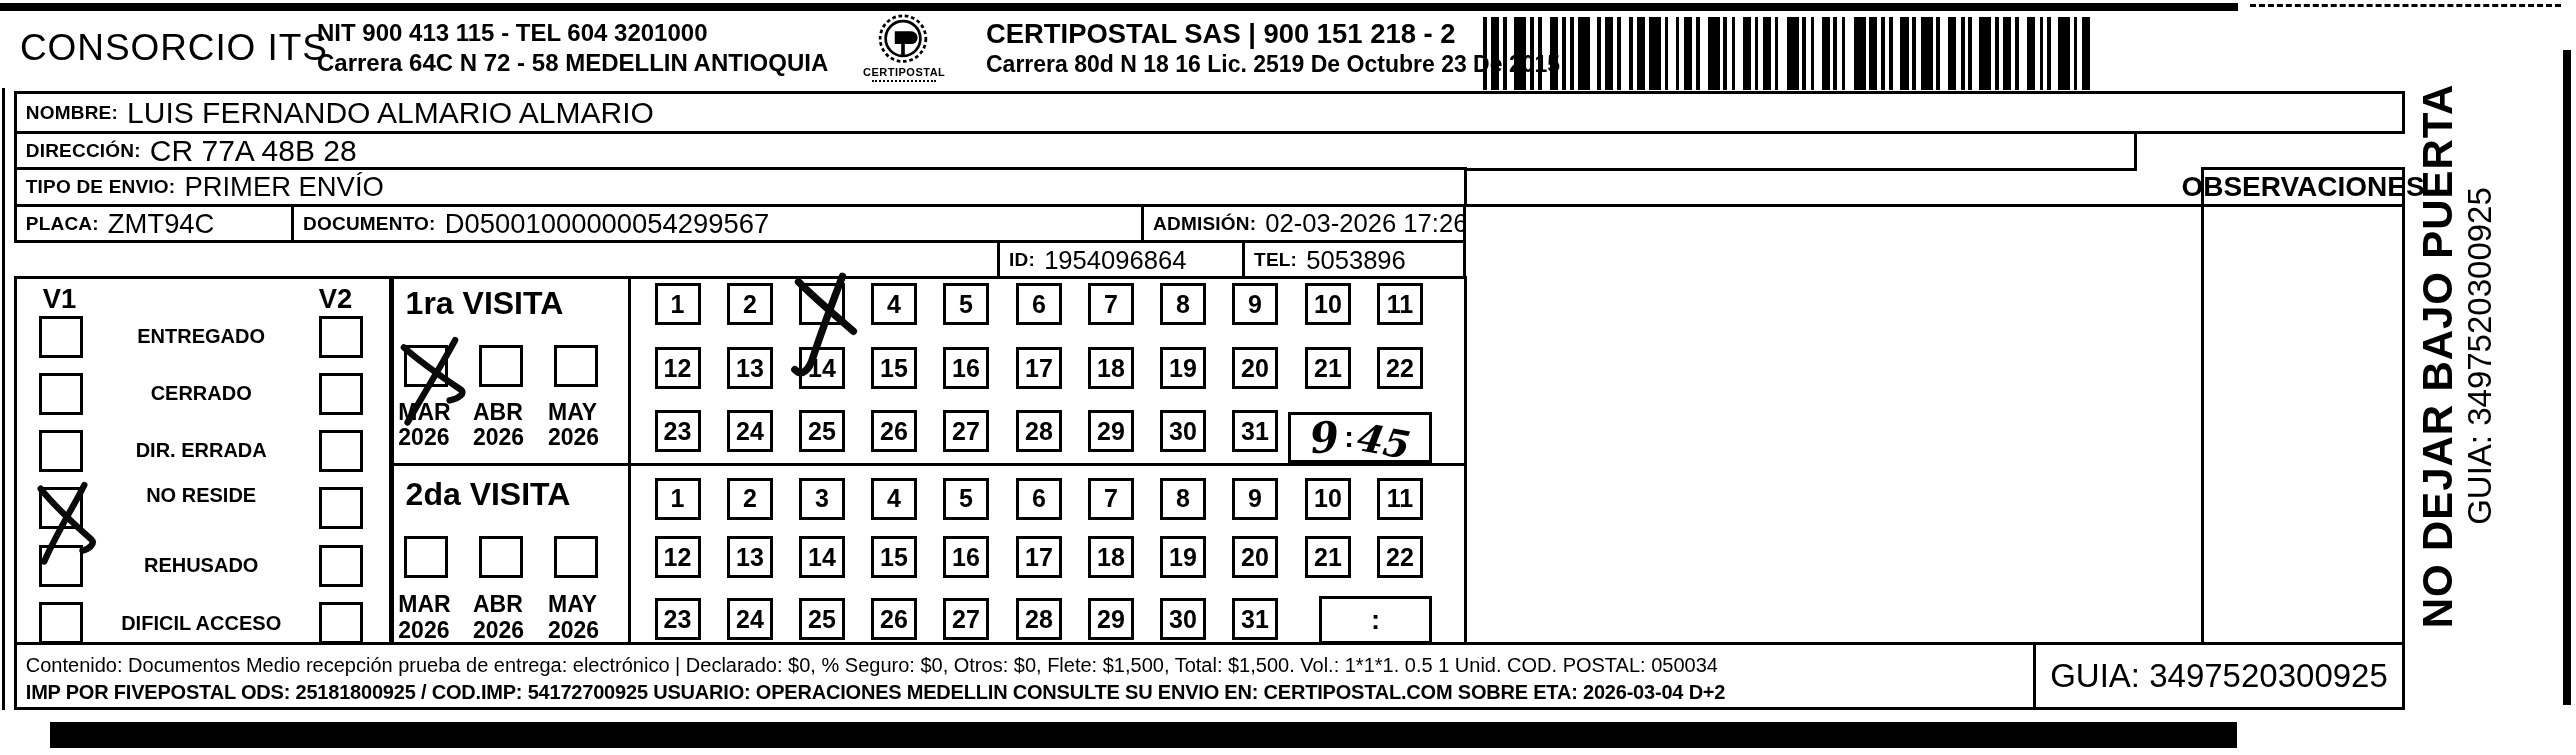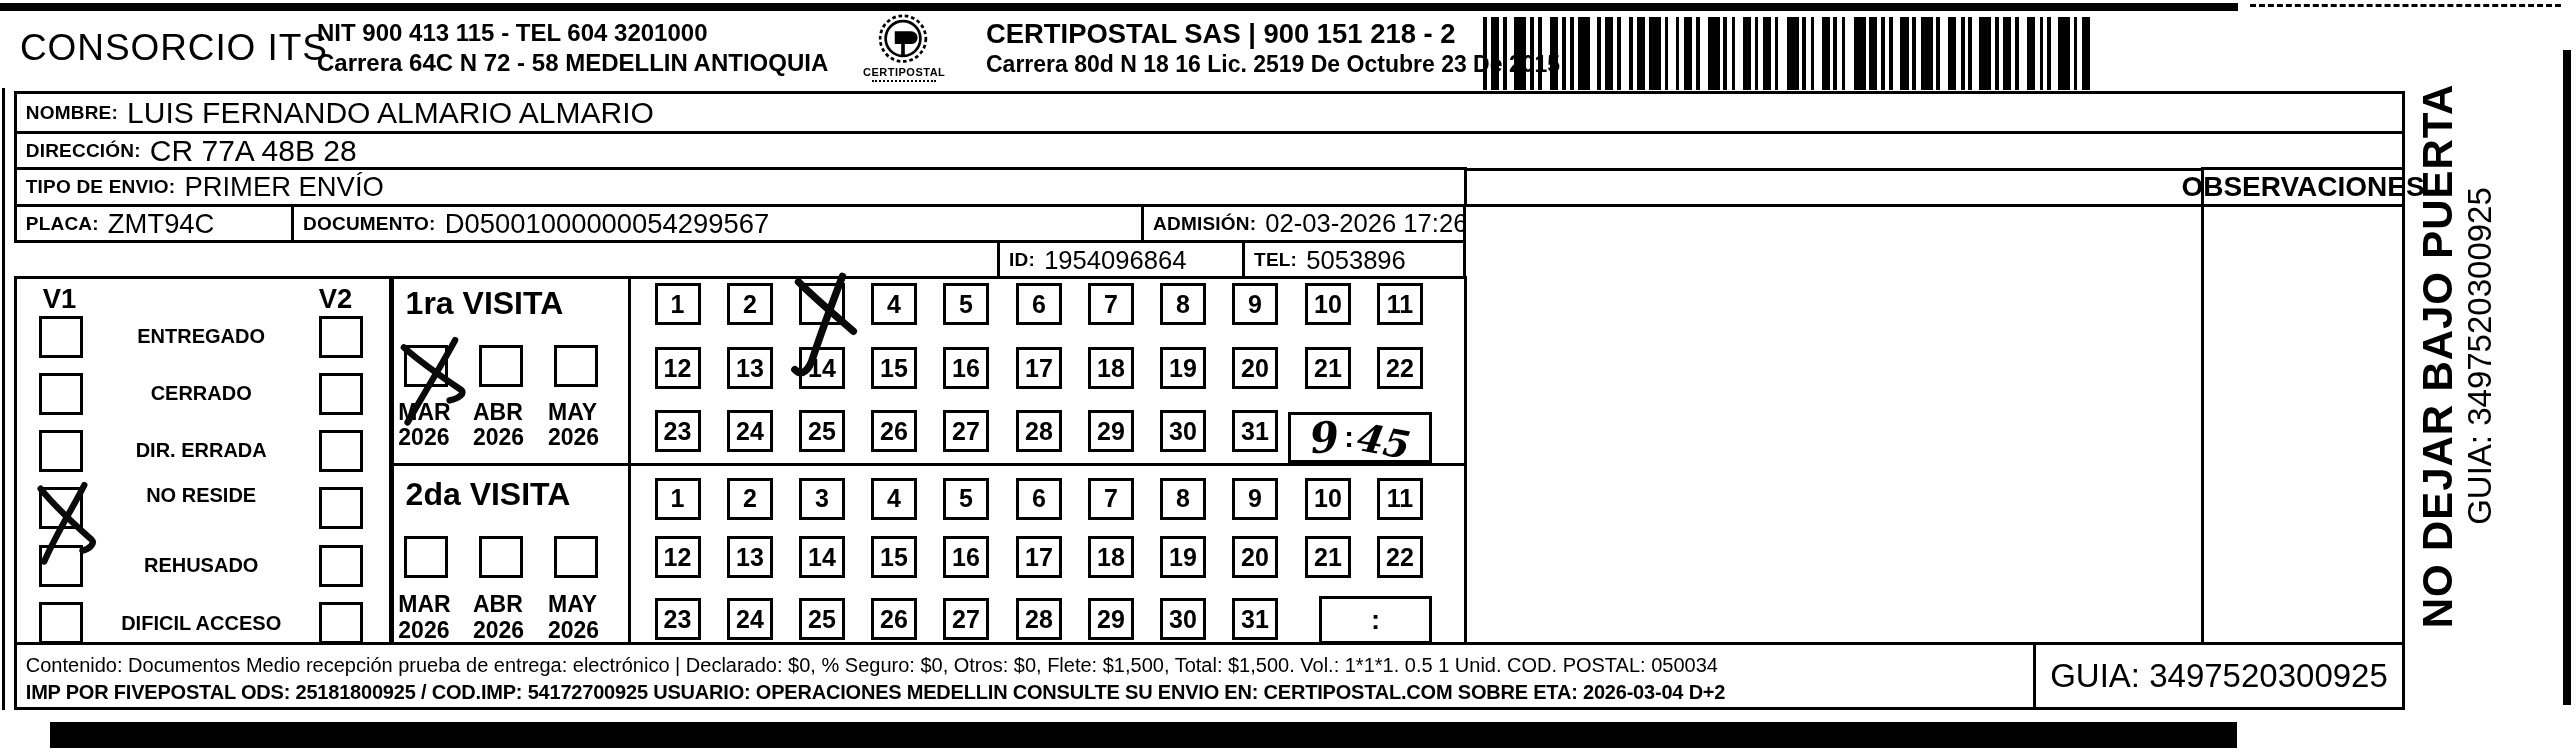--- a/index.html
+++ b/index.html
@@ -62,21 +62,21 @@
     <div style="font-size:23px;font-weight:bold;line-height:29px;">Carrera 80d N 18 16  Lic. 2519 De Octubre 23 De 2015</div>
   </div>
 
   <div id="barcode" class="abs" style="left:1483px;top:16.5px;width:713px;height:73px;white-space:nowrap;overflow:hidden;"><div class="bar-black" style="width: 3.7px;"></div><div class="bar-gap" style="width: 4.6px;"></div><div class="bar-black" style="width: 8.2px;"></div><div class="bar-gap" style="width: 3.7px;"></div><div class="bar-black" style="width: 3.7px;"></div><div class="bar-gap" style="width: 7.3px;"></div><div class="bar-black" style="width: 12px;"></div><div class="bar-gap" style="width: 3.7px;"></div><div class="bar-black" style="width: 3.7px;"></div><div class="bar-gap" style="width: 4.6px;"></div><div class="bar-black" style="width: 3.7px;"></div><div class="bar-gap" style="width: 8.2px;"></div><div class="bar-black" style="width: 8.2px;"></div><div class="bar-gap" style="width: 3.7px;"></div><div class="bar-black" style="width: 3.7px;"></div><div class="bar-gap" style="width: 4.6px;"></div><div class="bar-black" style="width: 3.7px;"></div><div class="bar-gap" style="width: 3.7px;"></div><div class="bar-black" style="width: 12px;"></div><div class="bar-gap" style="width: 7.3px;"></div><div class="bar-black" style="width: 3.7px;"></div><div class="bar-gap" style="width: 4.6px;"></div><div class="bar-black" style="width: 8.2px;"></div><div class="bar-gap" style="width: 3.7px;"></div><div class="bar-black" style="width: 3.7px;"></div><div class="bar-gap" style="width: 8.2px;"></div><div class="bar-black" style="width: 3.7px;"></div><div class="bar-gap" style="width: 4.6px;"></div><div class="bar-black" style="width: 8.2px;"></div><div class="bar-gap" style="width: 3.7px;"></div><div class="bar-black" style="width: 12px;"></div><div class="bar-gap" style="width: 3.7px;"></div><div class="bar-black" style="width: 3.7px;"></div><div class="bar-gap" style="width: 7.3px;"></div><div class="bar-black" style="width: 3.7px;"></div><div class="bar-gap" style="width: 4.6px;"></div><div class="bar-black" style="width: 8.2px;"></div><div class="bar-gap" style="width: 3.7px;"></div><div class="bar-black" style="width: 3.7px;"></div><div class="bar-gap" style="width: 8.2px;"></div><div class="bar-black" style="width: 12px;"></div><div class="bar-gap" style="width: 3.7px;"></div><div class="bar-black" style="width: 3.7px;"></div><div class="bar-gap" style="width: 4.6px;"></div><div class="bar-black" style="width: 3.7px;"></div><div class="bar-gap" style="width: 7.3px;"></div><div class="bar-black" style="width: 8.2px;"></div><div class="bar-gap" style="width: 3.7px;"></div><div class="bar-black" style="width: 3.7px;"></div><div class="bar-gap" style="width: 4.6px;"></div><div class="bar-black" style="width: 8.2px;"></div><div class="bar-gap" style="width: 3.7px;"></div><div class="bar-black" style="width: 3.7px;"></div><div class="bar-gap" style="width: 8.2px;"></div><div class="bar-black" style="width: 12px;"></div><div class="bar-gap" style="width: 3.7px;"></div><div class="bar-black" style="width: 3.7px;"></div><div class="bar-gap" style="width: 4.6px;"></div><div class="bar-black" style="width: 3.7px;"></div><div class="bar-gap" style="width: 7.3px;"></div><div class="bar-black" style="width: 8.2px;"></div><div class="bar-gap" style="width: 3.7px;"></div><div class="bar-black" style="width: 3.7px;"></div><div class="bar-gap" style="width: 4.6px;"></div><div class="bar-black" style="width: 3.7px;"></div><div class="bar-gap" style="width: 8.2px;"></div><div class="bar-black" style="width: 12px;"></div><div class="bar-gap" style="width: 3.7px;"></div><div class="bar-black" style="width: 8.2px;"></div><div class="bar-gap" style="width: 3.7px;"></div><div class="bar-black" style="width: 3.7px;"></div><div class="bar-gap" style="width: 4.6px;"></div><div class="bar-black" style="width: 3.7px;"></div><div class="bar-gap" style="width: 7.3px;"></div><div class="bar-black" style="width: 8.2px;"></div><div class="bar-gap" style="width: 3.7px;"></div><div class="bar-black" style="width: 3.7px;"></div><div class="bar-gap" style="width: 4.6px;"></div><div class="bar-black" style="width: 12px;"></div><div class="bar-gap" style="width: 3.7px;"></div><div class="bar-black" style="width: 3.7px;"></div><div class="bar-gap" style="width: 8.2px;"></div><div class="bar-black" style="width: 8.2px;"></div><div class="bar-gap" style="width: 4.6px;"></div><div class="bar-black" style="width: 3.7px;"></div><div class="bar-gap" style="width: 3.7px;"></div><div class="bar-black" style="width: 3.7px;"></div><div class="bar-gap" style="width: 7.3px;"></div><div class="bar-black" style="width: 12px;"></div><div class="bar-gap" style="width: 3.7px;"></div><div class="bar-black" style="width: 3.7px;"></div><div class="bar-gap" style="width: 4.6px;"></div><div class="bar-black" style="width: 8.2px;"></div><div class="bar-gap" style="width: 3.7px;"></div><div class="bar-black" style="width: 3.7px;"></div><div class="bar-gap" style="width: 8.2px;"></div><div class="bar-black" style="width: 8.2px;"></div><div class="bar-gap" style="width: 4.6px;"></div><div class="bar-black" style="width: 3.7px;"></div><div class="bar-gap" style="width: 3.7px;"></div><div class="bar-black" style="width: 3.7px;"></div><div class="bar-gap" style="width: 7.3px;"></div><div class="bar-black" style="width: 12px;"></div><div class="bar-gap" style="width: 3.7px;"></div><div class="bar-black" style="width: 3.7px;"></div><div class="bar-gap" style="width: 4.6px;"></div><div class="bar-black" style="width: 8.2px;"></div><div class="bar-gap" style="width: 3.7px;"></div></div>
 
   <div class="cell" style="left:13.7px;top:91px;width:2391px;height:43px;">
     <span class="lbl">NOMBRE:</span>
     <span class="val-big">LUIS FERNANDO ALMARIO ALMARIO</span>
   </div>
 
-  <div class="cell" style="left:13.7px;top:131px;width:2391px;height:40px;">
+  <div class="cell" style="left:13.7px;top:131px;width:2123px;height:40px;">
     <span class="lbl">DIRECCIÓN:</span>
     <span class="val-big">CR 77A 48B 28</span>
   </div>
 
   <div class="cell" style="left:13.7px;top:167px;width:1453px;height:40px;">
     <span class="lbl">TIPO DE ENVIO:</span>
     <span class="val">PRIMER ENVÍO</span>
   </div>
   <div class="hdrcell" style="left:2201px;top:167px;width:204px;height:40px;font-size:28px;">OBSERVACIONES</div>
 

